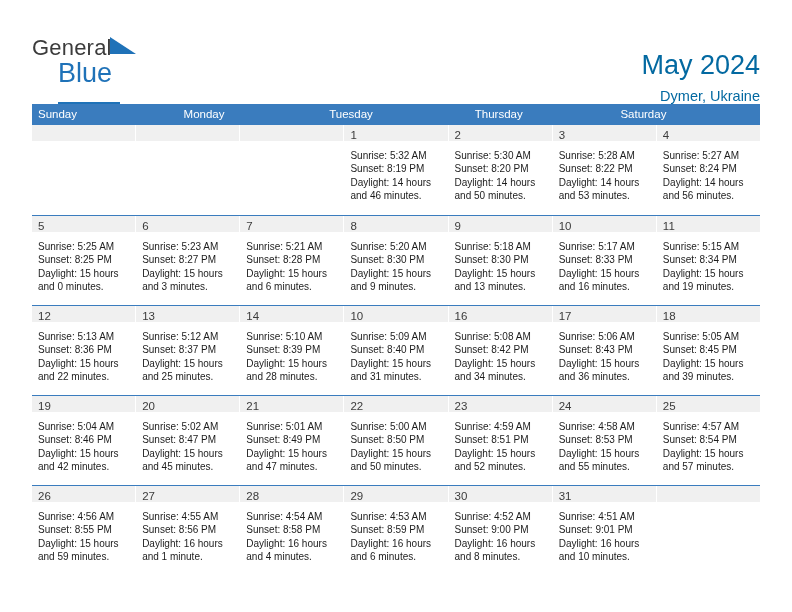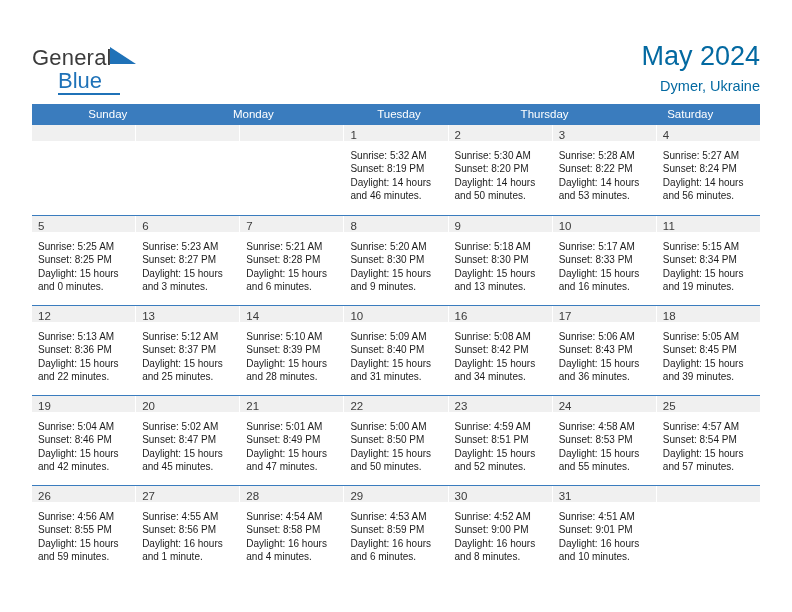--- a/index.html
+++ b/index.html
@@ -15,21 +15,21 @@
     position: relative;
     width: 792px;
     height: 612px;
     background: #ffffff;
     overflow: hidden;
   }
 
   
   .header {
     display: flex;
-    align-items: center;
+    align-items: flex-end;
     justify-content: space-between;
     padding: 30px 32px 0 32px;
     height: 104px;
   }
   .logo-block {
     position: relative;
     width: 140px;
     padding-top: 8px;
   }
   .logo-line1 {
@@ -38,29 +38,29 @@
     letter-spacing: 0.2px;
     line-height: 1;
     display: inline-block;
   }
   .logo-tri {
     display: inline-block;
     vertical-align: top;
     margin-left: -2px;
   }
   .logo-line2 {
-    font-size: 22px;
+    font-size: 27px;
     color: #1f72b8;
     line-height: 1;
     margin-top: 1px;
     margin-left: 26px;
     display: block;
     border-bottom: 2px solid #1f72b8;
     width: 62px;
-    padding-bottom: 1px;
+    padding-bottom: 15px;
   }
   .title-block {
     text-align: right;
     padding-top: 2px;
   }
   .cal-title {
     font-size: 27px;
     color: #0369a1;
     line-height: 1.1;
     font-weight: normal;
@@ -82,21 +82,20 @@
     background: #3a7cbe;
     height: 21px;
   }
   .dow-cell {
     flex: 1 1 0;
     color: #ffffff;
     font-size: 11.5px;
     line-height: 21px;
     padding-left: 6px;
     white-space: nowrap;
-    text-align: center;
   }
   .week {
     display: flex;
     border-top: 1.5px solid #3a7cbe;
     height: 90px;
   }
   .week.first { border-top: none; }
   .day-cell {
     flex: 1 1 0;
     width: 104px;

